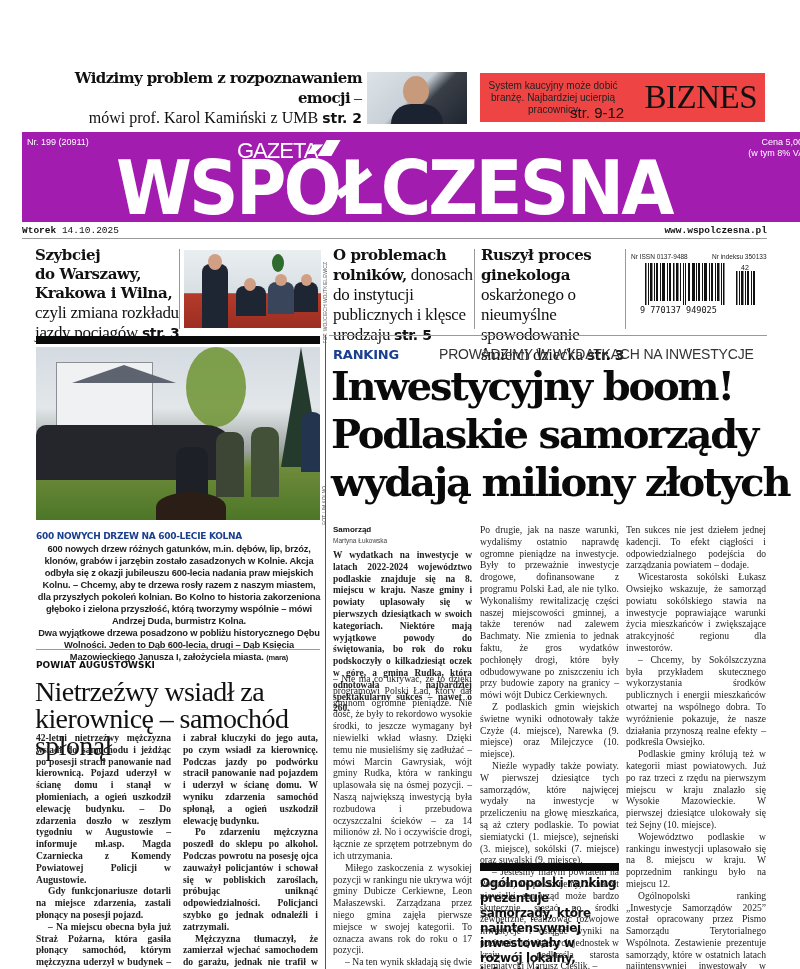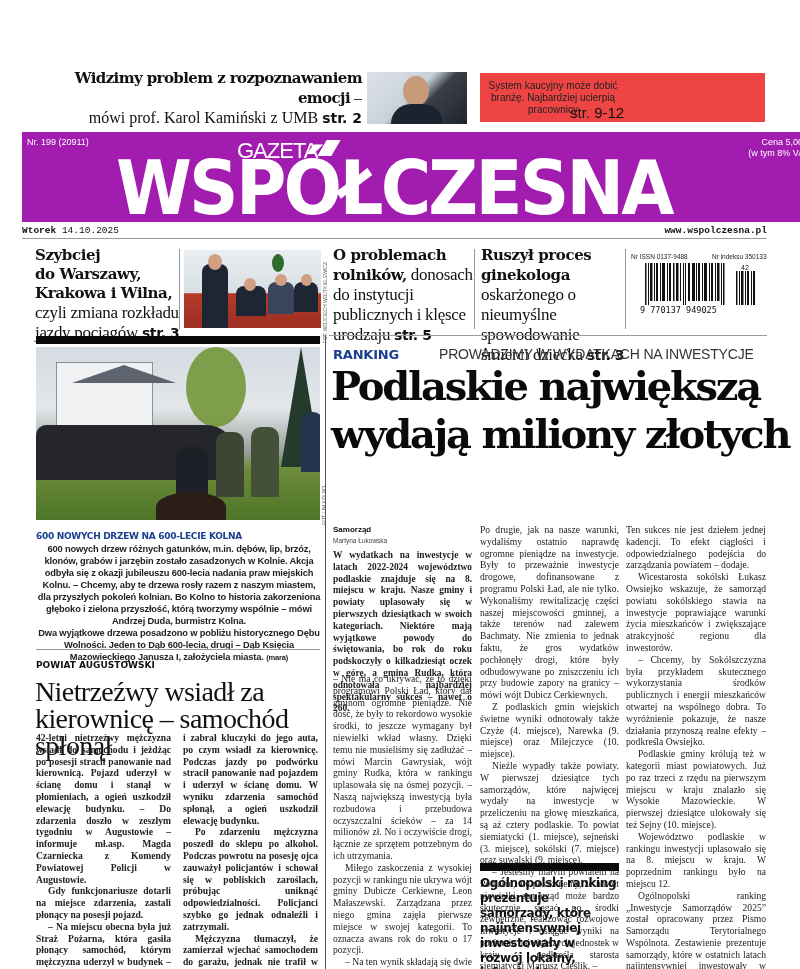--- a/index.html
+++ b/index.html
@@ -76,20 +76,21 @@
   <span class="r">mówi prof. Karol Kamiński z UMB </span><span class="p">str. 2</span>
 </div>
 <div class="abs teaser-photo">
     <div class="face"></div>
     <div class="suit"></div>
   </div>
 
 <div class="abs biz">
   <div class="txt">System kaucyjny może dobić branżę. Najbardziej ucierpią pracownicy</div>
   <div class="pg">str. 9-12</div>
+  <div class="word">BIZNES</div>
 </div>
 
 <div class="abs mast">
   <div class="nr">Nr. 199 (20911)</div>
   <div class="price">
     <div>Cena 5,00 zł</div>
     <div>(w tym 8% VAT)</div>
   </div>
   <div class="gaz">GAZETA</div>
   <div class="slash"></div>
@@ -206,21 +207,22 @@
 <div class="abs col-body bold" style="left:183px;top:732px;width:135px;">
   <p class="ni">i zabrał kluczyki do jego auta, po czym wsiadł za kierownicę. Podczas jazdy po podwórku stracił panowanie nad pojazdem i uderzył w ścianę domu. W wyniku zdarzenia samochód spłonął, a ogień uszkodził elewację budynku.</p>
   <p>Po zdarzeniu mężczyzna poszedł do sklepu po alkohol. Podczas powrotu na posesję ojca zauważył policjantów i schował się w pobliskich zaroślach, próbując uniknąć odpowiedzialności. Policjanci szybko go jednak odnaleźli i zatrzymali.</p>
   <p>Mężczyzna tłumaczył, że zamierzał wjechać samochodem do garażu, jednak nie trafił w drzwi wjazdowe i uderzył w ścianę budynku. Mężczyzna usłyszał zarzut. Grozi mu kara do 5 lat pozbawienia wolności. (AG)</p>
 </div>
 
 <div class="abs rank">
   <span class="k">RANKING</span><span class="t">PROWADZIMY W WYDATKACH NA INWESTYCJE</span>
 </div>
 <div class="abs main-head">
-  <div>Podlaskie największą</div>
+  <div>Inwestycyjny boom!</div>
+  <div>Podlaskie samorządy</div>
   <div>wydają miliony złotych</div>
 </div>
 <div class="abs byline">
   <div class="s">Samorząd</div>
   <div class="a">Martyna Łukowska</div>
 </div>
 <div class="abs col-body bold" style="left:333px;top:550px;width:139px;font-size:9.4px;">W wydatkach na inwestycje w latach 2022-2024 województwo podlaskie znajduje się na 8. miejscu w kraju. Nasze gminy i powiaty uplasowały się w pierwszych dziesiątkach w swoich kategoriach. Niektóre mają wyjątkowe powody do świętowania, bo rok do roku podskoczyły o kilkadziesiąt oczek w górę, a gmina Rudka, która odnotowała najbardziej spektakularny sukces – nawet o 260.</div>
 <div class="abs col-body" style="left:333px;top:673px;width:139px;">
   <p class="ni">– Nie ma co ukrywać, że to dzięki programowi Polski Ład, który dał gminom ogromne pieniądze. Nie dość, że były to rekordowo wysokie środki, to jeszcze wymagany był niewielki wkład własny. Dzięki temu nie musieliśmy się zadłużać – mówi Marcin Gawrysiak, wójt gminy Rudka, która w rankingu uplasowała się na ósmej pozycji. – Naszą największą inwestycją była rozbudowa i przebudowa oczyszczalni ścieków – za 14 milionów zł. No i oczywiście drogi, łącznie ze sprzętem potrzebnym do ich utrzymania.</p>
   <p>Miłego zaskoczenia z wysokiej pozycji w rankingu nie ukrywa wójt gminy Dubicze Cerkiewne, Leon Małaszewski. Zarządzana przez niego gmina zajęła pierwsze miejsce w swojej kategorii. To oznacza awans rok do roku o 17 pozycji.</p>

